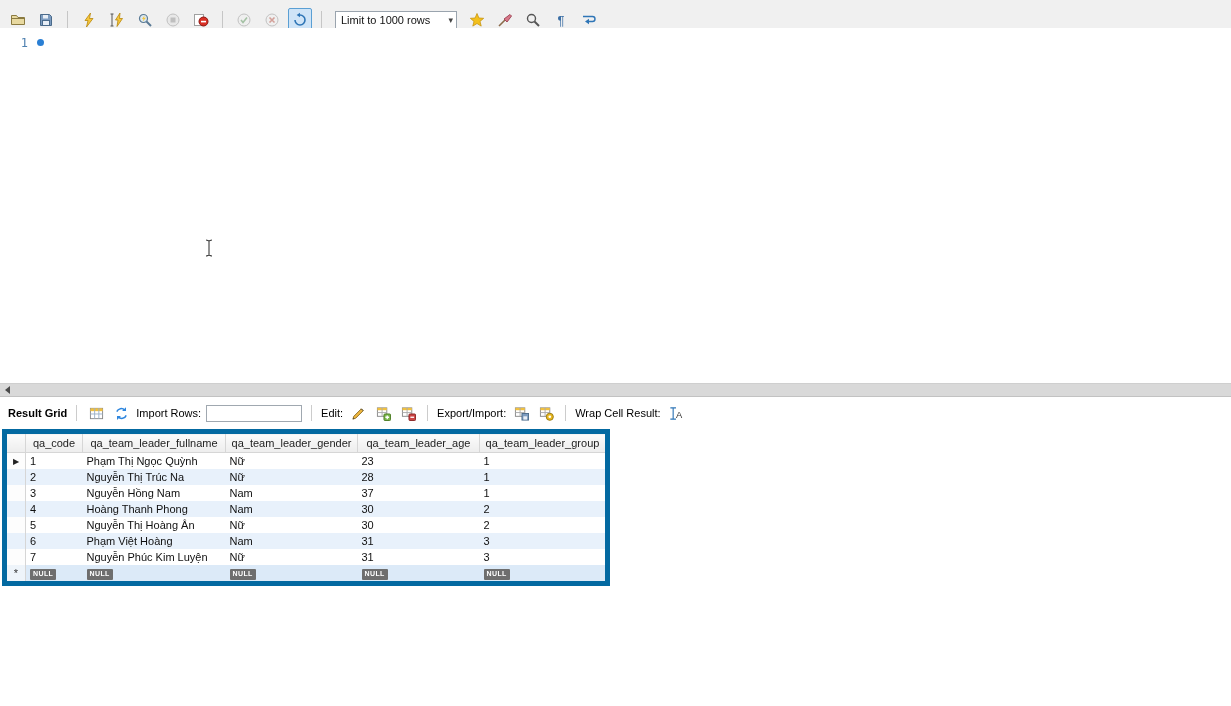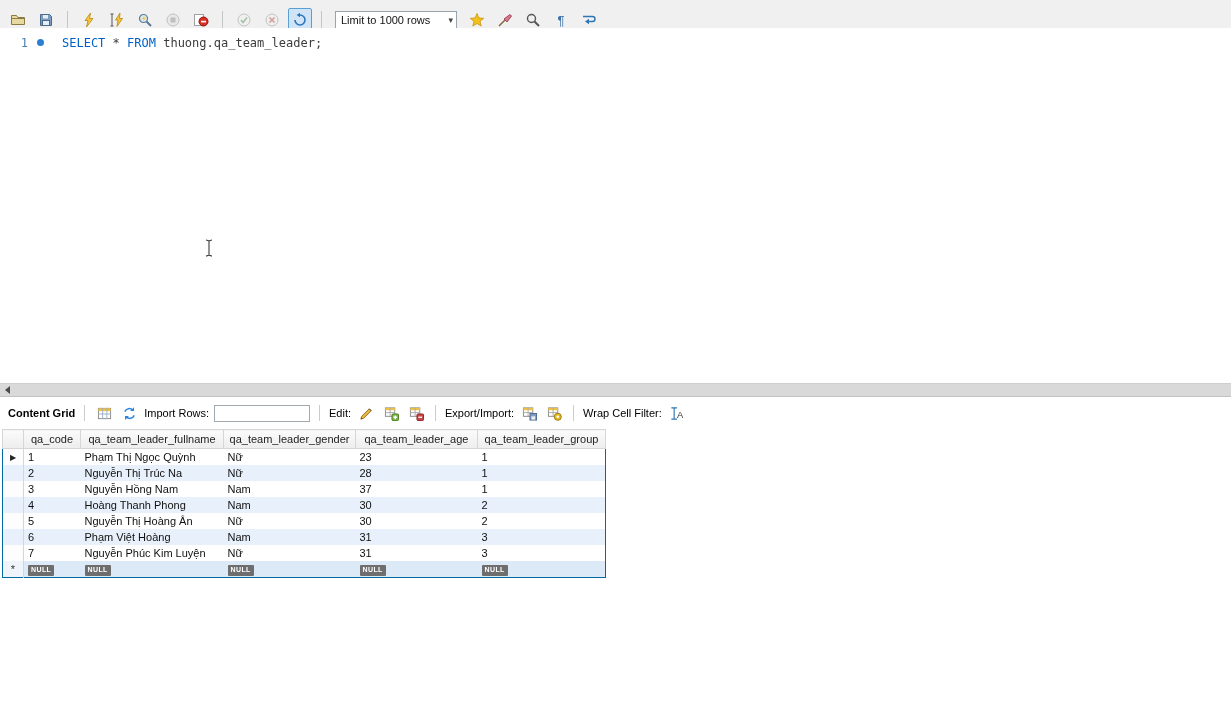--- a/index.html
+++ b/index.html
@@ -40,21 +40,21 @@
   
   .result-toolbar{position:absolute;top:398px;left:0;width:100%;height:30px;background:#fff;
     display:flex;align-items:center;padding-left:8px;box-sizing:border-box;gap:5px;font-size:11px;}
   .rt-label{white-space:nowrap;}
   .rt-title{font-weight:bold;white-space:nowrap;}
   .rt-sep{width:1px;height:16px;background:#cccccc;margin:0 4px;flex:0 0 auto;}
   .filter-input{width:96px;height:17px;border:1px solid #a0a8b0;font-size:11px;padding:0 3px;box-sizing:border-box;}
   .rt-icon{width:20px;height:20px;display:flex;align-items:center;justify-content:center;flex:0 0 auto;}
   
   .result-grid{position:absolute;top:429px;left:2px;}
-  table.grid{border-collapse:collapse;table-layout:fixed;width:603px;font-size:11px;border:1px solid #0369a1;}
+  table.grid{border-collapse:collapse;table-layout:fixed;width:603px;font-size:11px;border:5px solid #0369a1;}
   table.grid th{height:18px;background:linear-gradient(#fbfbfb,#ededed);border:1px solid #d6d6d6;
     font-weight:normal;color:#222;padding:0 2px;white-space:nowrap;overflow:hidden;text-align:center;}
   table.grid td{height:16px;padding:0 4px;white-space:nowrap;overflow:hidden;color:#101010;background:#fff;}
   table.grid tr.alt td{background:#e8f1fb;}
   table.grid td.gutter{background:#fdfdfd;border-right:1px solid #d6d6d6;text-align:center;
     font-size:8px;color:#222;padding:0;}
   table.grid tr.null-row td{background:#dceaf8;}
   table.grid tr.null-row td.gutter{background:#eef4fa;font-size:11px;color:#333;}
   .null-badge{display:inline-block;background:#6e6e6e;color:#fff;font-size:7px;font-weight:bold;
     padding:1px 3px;line-height:1.2;letter-spacing:0.4px;border-radius:1px;}
@@ -157,37 +157,36 @@
         <path d="M2 4.5 h9.5 a2.5 2.5 0 0 1 0 5 H7" fill="none" stroke="#2e75b6" stroke-width="1.4"></path>
         <path d="M8 6.8 L4 9.5 L8 12.2z" fill="#2e75b6"></path>
       </svg>
   </span>
 </div>
 
 <div class="editor">
   <div class="code-line">
     <span class="gutter-num">1</span>
     <span class="stmt-dot"></span>
-    <span class="code-text"><span class="kw">SELECT</span><span> * </span><span class="kw">FROM</span><span> thuong.qa_team_leader;</span></span>
   </div>
   <div class="mouse-cursor">
     <svg width="10" height="18" viewBox="0 0 10 18">
         <path d="M2 1 C3.5 1 4 1.8 5 1.8 C6 1.8 6.5 1 8 1 M5 1.8 V16.2 M2 17 C3.5 17 4 16.2 5 16.2 C6 16.2 6.5 17 8 17" stroke="#3a3a3a" fill="none" stroke-width="1.1"></path>
       </svg>
   </div>
 </div>
 
 <div class="hscroll">
   <span class="hscroll-btn">
     <span class="tri-left"></span>
   </span>
 </div>
 
 <div class="result-toolbar">
-  <span class="rt-title">Content Grid</span>
+  <span class="rt-title">Result Grid</span>
   <span class="rt-sep"></span>
   <span class="rt-icon">
     <svg width="15" height="15" viewBox="0 0 16 16">
         <rect x="1.5" y="2.5" width="13" height="11" fill="#fff" stroke="#888"></rect>
         <rect x="1.5" y="2.5" width="13" height="3" fill="#f0c040"></rect>
         <path d="M1.5 8.5 h13 M6 2.5 v11 M10.5 2.5 v11" stroke="#9ab0c8" fill="none"></path>
       </svg>
   </span>
   <span class="rt-icon">
     <svg width="15" height="15" viewBox="0 0 16 16">
@@ -240,21 +239,21 @@
   <span class="rt-icon">
     <svg width="15" height="15" viewBox="0 0 16 16">
         <rect x="1.5" y="2" width="10" height="9" fill="#fff" stroke="#888"></rect>
         <rect x="1.5" y="2" width="10" height="2.5" fill="#f0c040"></rect>
         <path d="M1.5 7 h10 M6.5 2 v9" stroke="#aaa"></path>
         <circle cx="11.5" cy="11.5" r="3.8" fill="#e8b820" stroke="#9a7a10"></circle>
         <circle cx="11.5" cy="11.5" r="1.4" fill="#fff"></circle>
       </svg>
   </span>
   <span class="rt-sep"></span>
-  <span class="rt-label">Wrap Cell Filter:</span>
+  <span class="rt-label">Wrap Cell Result:</span>
   <span class="rt-icon">
     <svg width="15" height="15" viewBox="0 0 16 16">
         <path d="M2.5 2 h6 M5.5 2 v12 M2.5 14 h6" stroke="#2e75b6" fill="none" stroke-width="1.2"></path>
         <text x="8.5" y="13" font-size="10" fill="#333">A</text>
       </svg>
   </span>
 </div>
 
 <div class="result-grid">
   <table class="grid">

